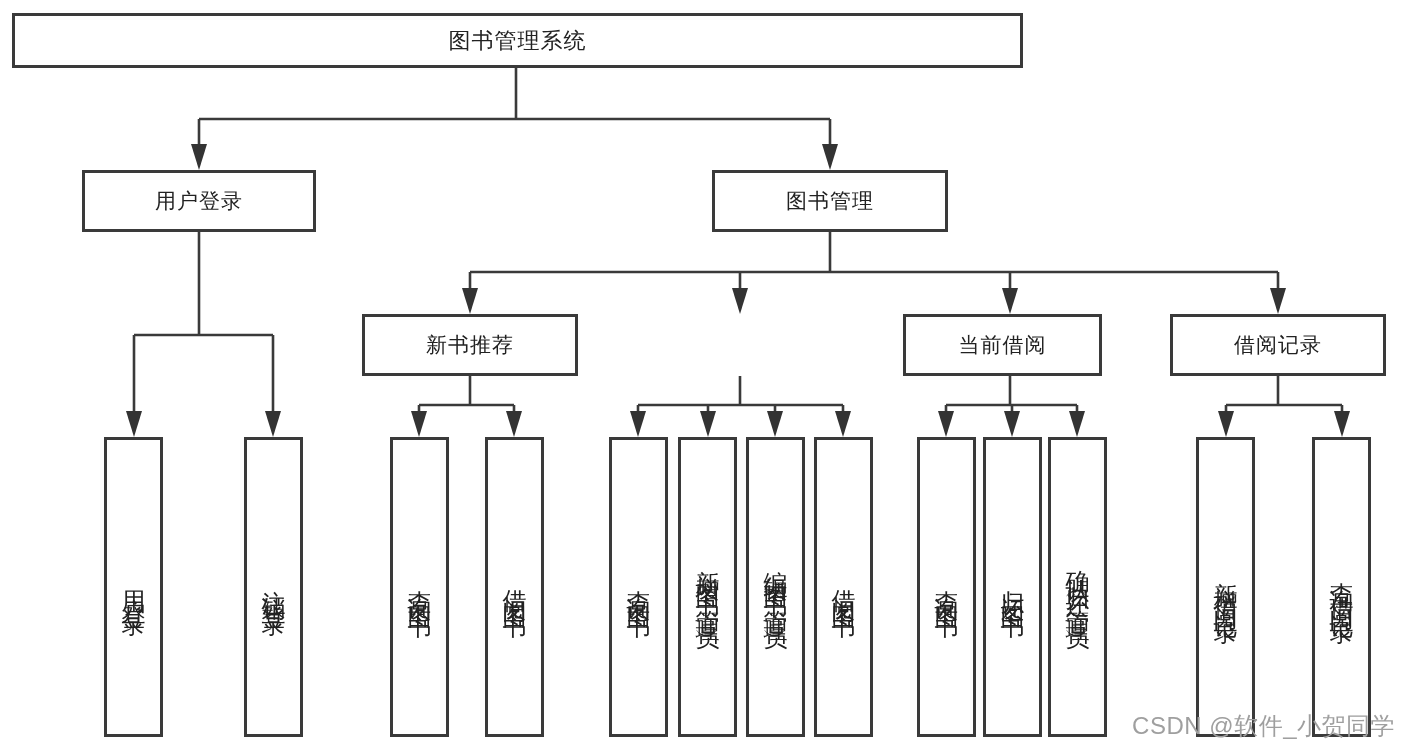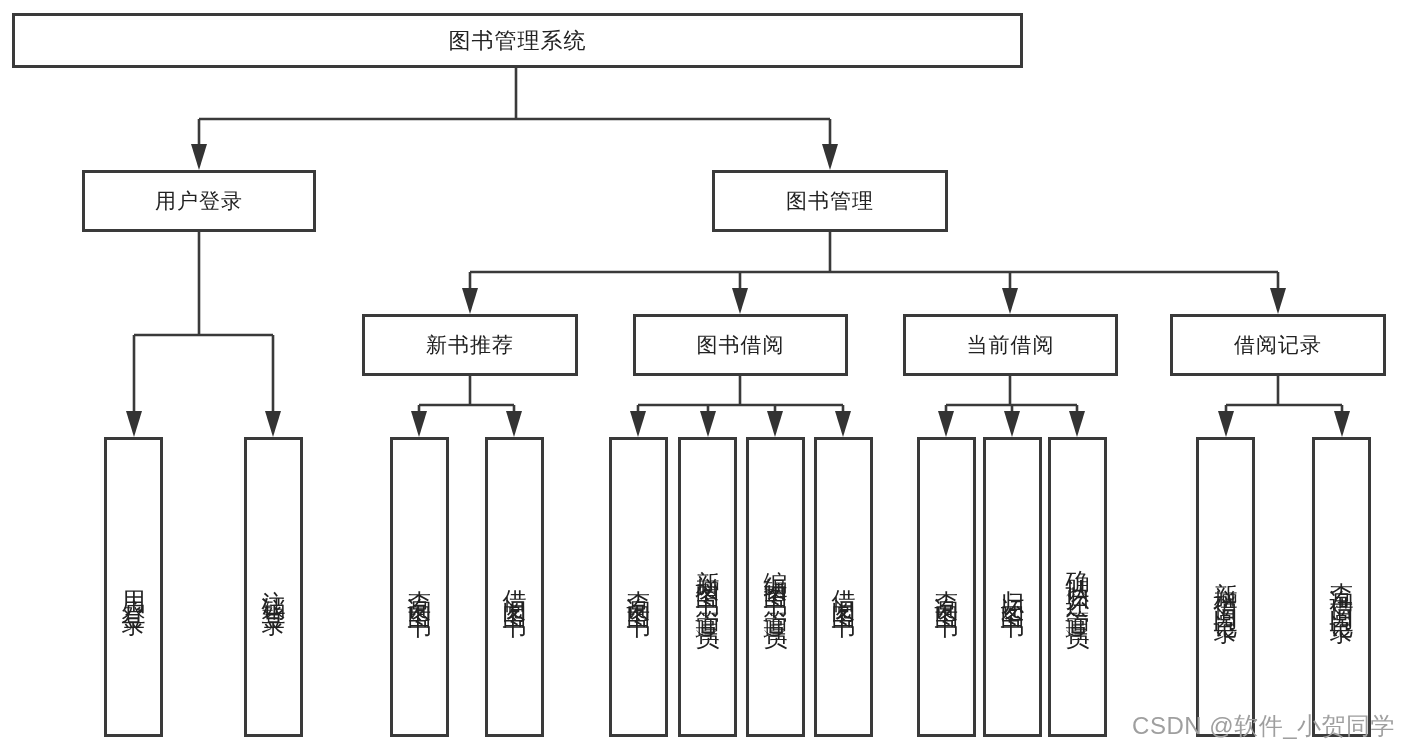--- a/index.html
+++ b/index.html
@@ -146,24 +146,21 @@
   <div class="box hbox" style="left:82px;top:170px;width:234px;height:62px">
     <span>用户登录</span>
   </div>
   <div class="box hbox" style="left:362px;top:314px;width:216px;height:62px">
     <span>新书推荐</span>
   </div>
 
   <div class="box hbox" style="left:712px;top:170px;width:236px;height:62px">
     <span>图书管理</span>
   </div>
-  <div class="box hbox" style="left:633px;top:314px;width:215px;height:62px">
-    <span>图书借阅</span>
-  </div>
-  <div class="box hbox" style="left:903px;top:314px;width:215px;height:62px">
+  <div class="box hbox" style="left:903px;top:314px;width:199px;height:62px">
     <span>当前借阅</span>
   </div>
   <div class="box hbox" style="left:1170px;top:314px;width:216px;height:62px">
     <span>借阅记录</span>
   </div>
 
   <div class="box leaf" style="left:104px;top:437px">
     <span>用户登录</span>
   </div>
   <div class="box leaf" style="left:244px;top:437px">

